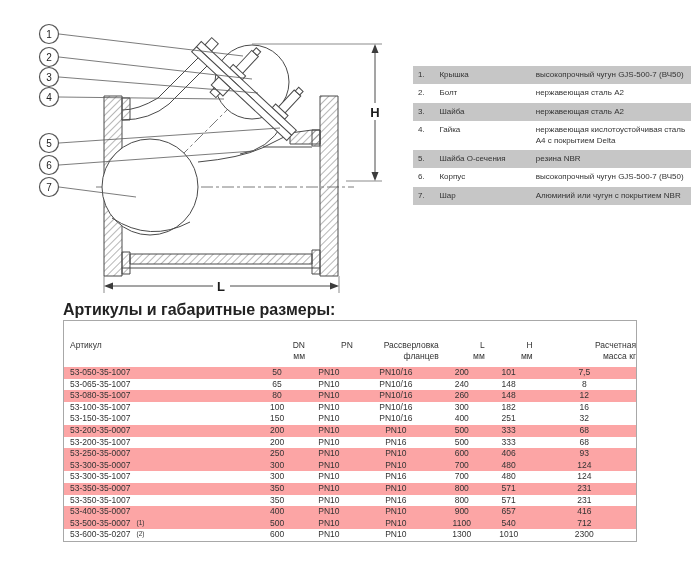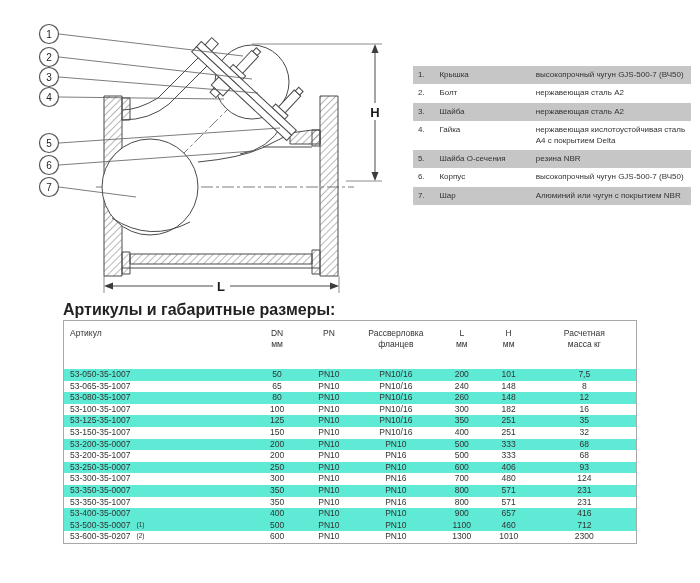--- a/index.html
+++ b/index.html
@@ -32,27 +32,27 @@
   table.parts-list td.pmat { width:150px; }
   table.parts-list tr.shaded { background:#c6c6c6; }
 
   
   .dim-title { position:absolute; left:63px; top:301px; font-size:16px; font-weight:bold; color:#222; }
   table.dim-table {
     position:absolute; left:63px; top:320px; width:574px;
     border-collapse:collapse; font-size:8.5px; color:#333;
     border:1px solid #a8a8a8;
   }
-  table.dim-table thead td { text-align:center; padding:0; line-height:11px; }
-  table.dim-table thead tr.h1 td { padding-top:7px; }
-  table.dim-table thead tr.h2 td { padding-bottom:19px; }
+  table.dim-table thead td { text-align:right; padding:0; line-height:11px; }
+  table.dim-table thead tr.h1 td { padding-top:19px; }
+  table.dim-table thead tr.h2 td { padding-bottom:5px; }
   table.dim-table thead td.article-col,
   table.dim-table tbody td.article-cell { text-align:left; padding-left:6px; }
   table.dim-table tbody td { text-align:center; padding:1px 0; line-height:9.6px; }
-  table.dim-table tbody tr.shaded { background:#5eead4; }
+  table.dim-table tbody tr.shaded { background:#fca5a5; }
   .fnote { font-size:6.5px; margin-left:6px; position:relative; top:-1px; }
 </style>
 </head>
 <body>
 
 <div class="page">
 
   <svg class="diagram" width="410" height="300" viewBox="0 0 410 300">
     <defs>
       <pattern id="hatch" width="5" height="5" patternUnits="userSpaceOnUse" patternTransform="rotate(45)">
@@ -264,29 +264,20 @@
         </tr>
         <tr>
           <td class="article-cell"><span>53-100-35-1007</span></td>
           <td>100</td>
           <td>PN10</td>
           <td>PN10/16</td>
           <td>300</td>
           <td>182</td>
           <td>16</td>
         </tr>
-        <tr class="shaded">
-          <td class="article-cell"><span>53-125-35-1007</span></td>
-          <td>125</td>
-          <td>PN10</td>
-          <td>PN10/16</td>
-          <td>350</td>
-          <td>251</td>
-          <td>35</td>
-        </tr>
         <tr>
           <td class="article-cell"><span>53-150-35-1007</span></td>
           <td>150</td>
           <td>PN10</td>
           <td>PN10/16</td>
           <td>400</td>
           <td>251</td>
           <td>32</td>
         </tr>
         <tr class="shaded">
@@ -309,20 +300,29 @@
         </tr>
         <tr class="shaded">
           <td class="article-cell"><span>53-250-35-0007</span></td>
           <td>250</td>
           <td>PN10</td>
           <td>PN10</td>
           <td>600</td>
           <td>406</td>
           <td>93</td>
         </tr>
+        <tr class="shaded">
+          <td class="article-cell"><span>53-300-35-0007</span></td>
+          <td>300</td>
+          <td>PN10</td>
+          <td>PN10</td>
+          <td>700</td>
+          <td>480</td>
+          <td>124</td>
+        </tr>
         <tr>
           <td class="article-cell"><span>53-300-35-1007</span></td>
           <td>300</td>
           <td>PN10</td>
           <td>PN16</td>
           <td>700</td>
           <td>480</td>
           <td>124</td>
         </tr>
         <tr class="shaded">
@@ -351,21 +351,21 @@
           <td>900</td>
           <td>657</td>
           <td>416</td>
         </tr>
         <tr class="shaded">
           <td class="article-cell"><span>53-500-35-0007</span><span class="fnote">(1)</span></td>
           <td>500</td>
           <td>PN10</td>
           <td>PN10</td>
           <td>1100</td>
-          <td>460</td>
+          <td>540</td>
           <td>712</td>
         </tr>
         <tr>
           <td class="article-cell"><span>53-600-35-0207</span><span class="fnote">(2)</span></td>
           <td>600</td>
           <td>PN10</td>
           <td>PN10</td>
           <td>1300</td>
           <td>1010</td>
           <td>2300</td>

